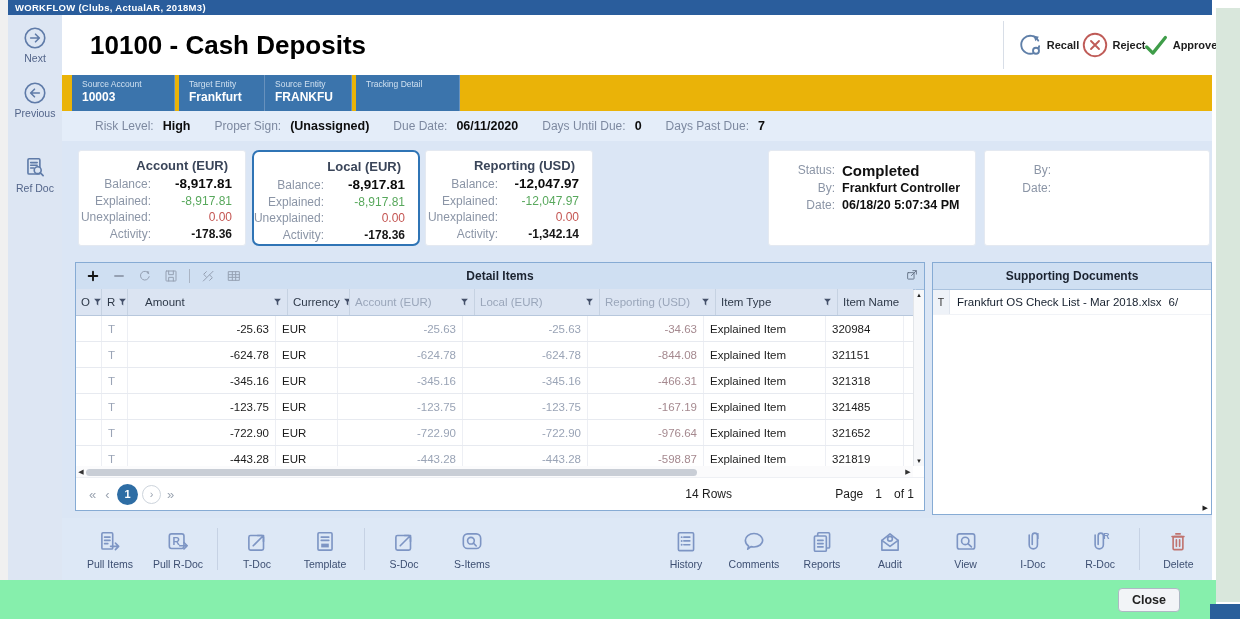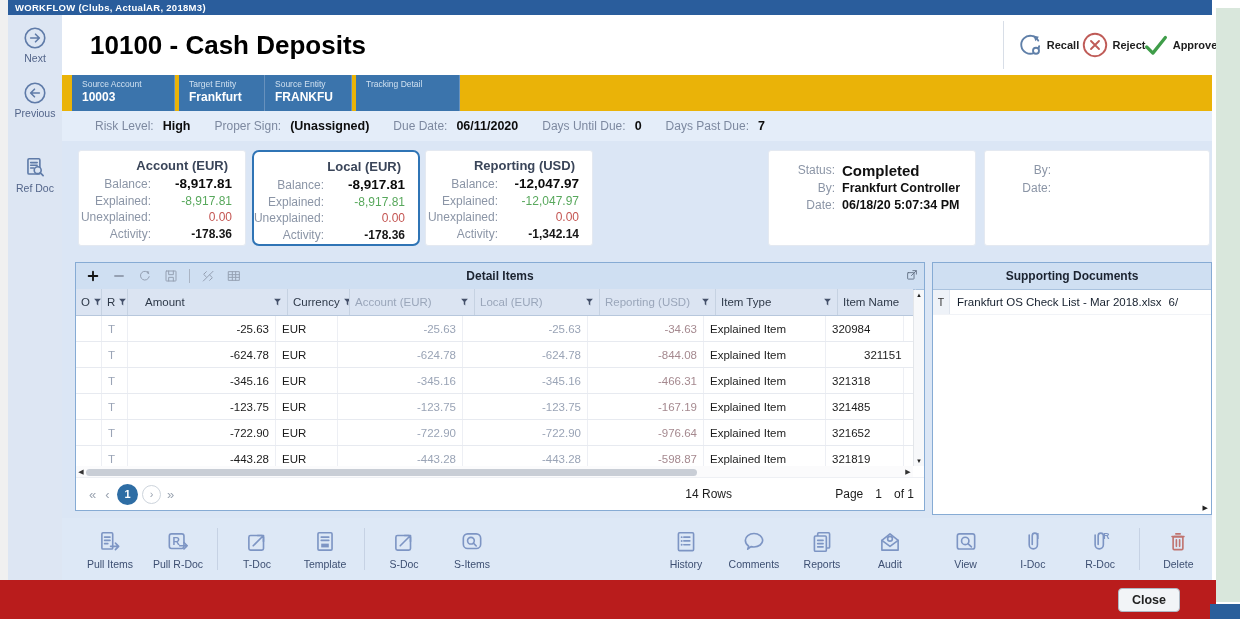--- a/index.html
+++ b/index.html
@@ -97,21 +97,21 @@
 
   .btoolbar{position:absolute;left:62px;top:518px;width:1150px;height:62px;background:#dde8f6;}
   .bt-left{position:absolute;left:14px;top:0;width:848px;height:100%;display:flex;align-items:center;}
   .bt-right{position:absolute;left:870px;top:0;width:280px;height:100%;display:flex;align-items:center;background:#dde8f6;}
   .tb-btn{width:68px;display:flex;flex-direction:column;align-items:center;gap:3px;cursor:pointer;color:#7d95c4;}
   .tb-btn .lbl{font-size:10.5px;color:#3d4f72;white-space:nowrap;}
   .tb-btn.danger{color:#c0736f;}
   .tb-sep{width:1px;height:42px;background:#c6d2e4;margin:0 5px;flex:0 0 auto;}
   .tb-spacer{flex:1;}
 
-  .bottom-strip{position:absolute;left:0;top:580px;width:1216px;height:39px;background:#b91c1c;}
+  .bottom-strip{position:absolute;left:0;top:580px;width:1216px;height:39px;background:#86efac;}
   .close-btn{position:absolute;right:36px;top:8px;width:62px;height:24px;background:#f2f4f7;border:1px solid #aeb8c4;border-radius:4px;
              font-size:12.5px;font-weight:700;color:#222;font-family:"Liberation Sans",sans-serif;cursor:pointer;}
   svg{display:block;}
 </style>
 </head>
 <body>
 
 <div id="canvas">
   <div class="left-strip"></div>
   <div class="titlebar">
@@ -440,21 +440,21 @@
           </div>
           <div class="tr">
             <div class="td" style="width: 26px;"></div>
             <div class="td muted" style="width: 26px;">T</div>
             <div class="td right" style="width: 148px;">-624.78</div>
             <div class="td" style="width: 62px;">EUR</div>
             <div class="td right muted" style="width: 125px;">-624.78</div>
             <div class="td right muted" style="width: 125px;">-624.78</div>
             <div class="td right warm" style="width: 116px;">-844.08</div>
             <div class="td" style="width: 122px;">Explained Item</div>
-            <div class="td" style="width: 78px; margin-left: 32px;">321151</div>
+            <div class="td" style="width: 78px;">321151</div>
           </div>
           <div class="tr">
             <div class="td" style="width: 26px;"></div>
             <div class="td muted" style="width: 26px;">T</div>
             <div class="td right" style="width: 148px;">-345.16</div>
             <div class="td" style="width: 62px;">EUR</div>
             <div class="td right muted" style="width: 125px;">-345.16</div>
             <div class="td right muted" style="width: 125px;">-345.16</div>
             <div class="td right warm" style="width: 116px;">-466.31</div>
             <div class="td" style="width: 122px;">Explained Item</div>

